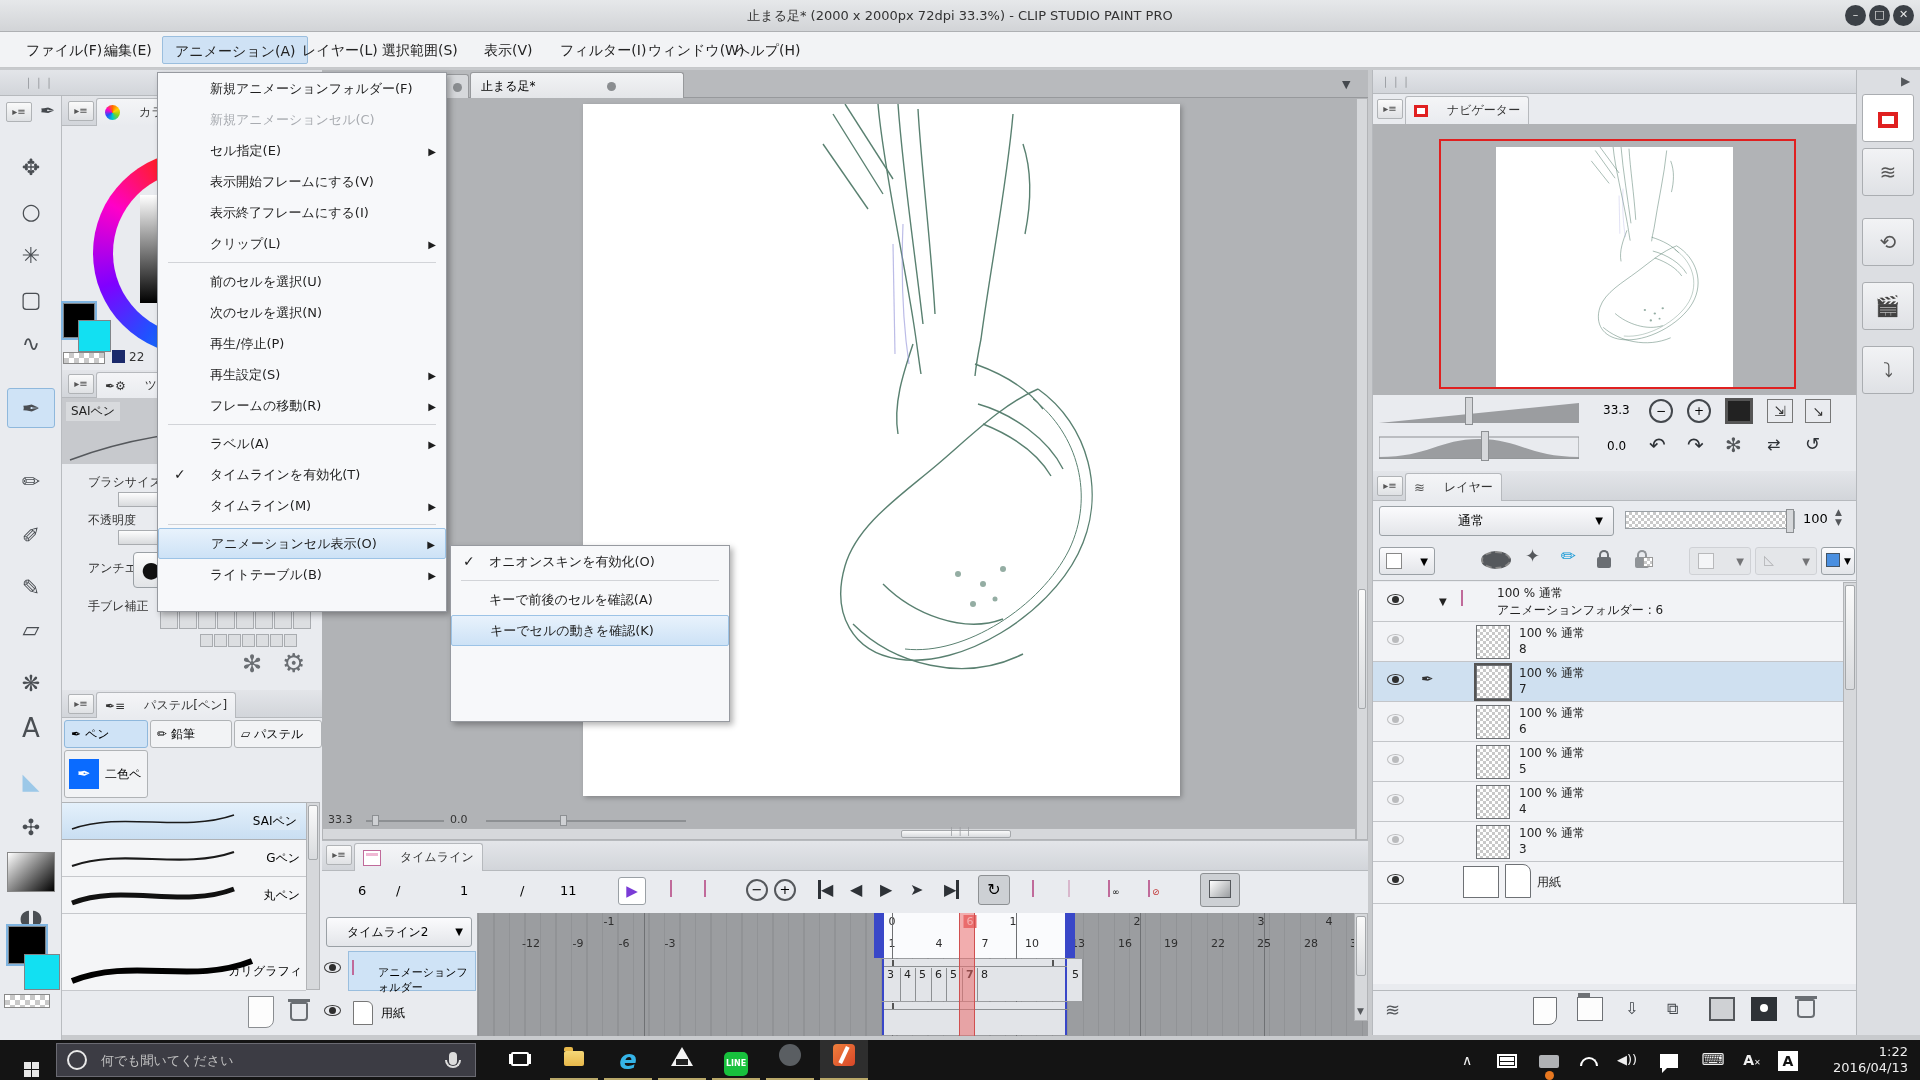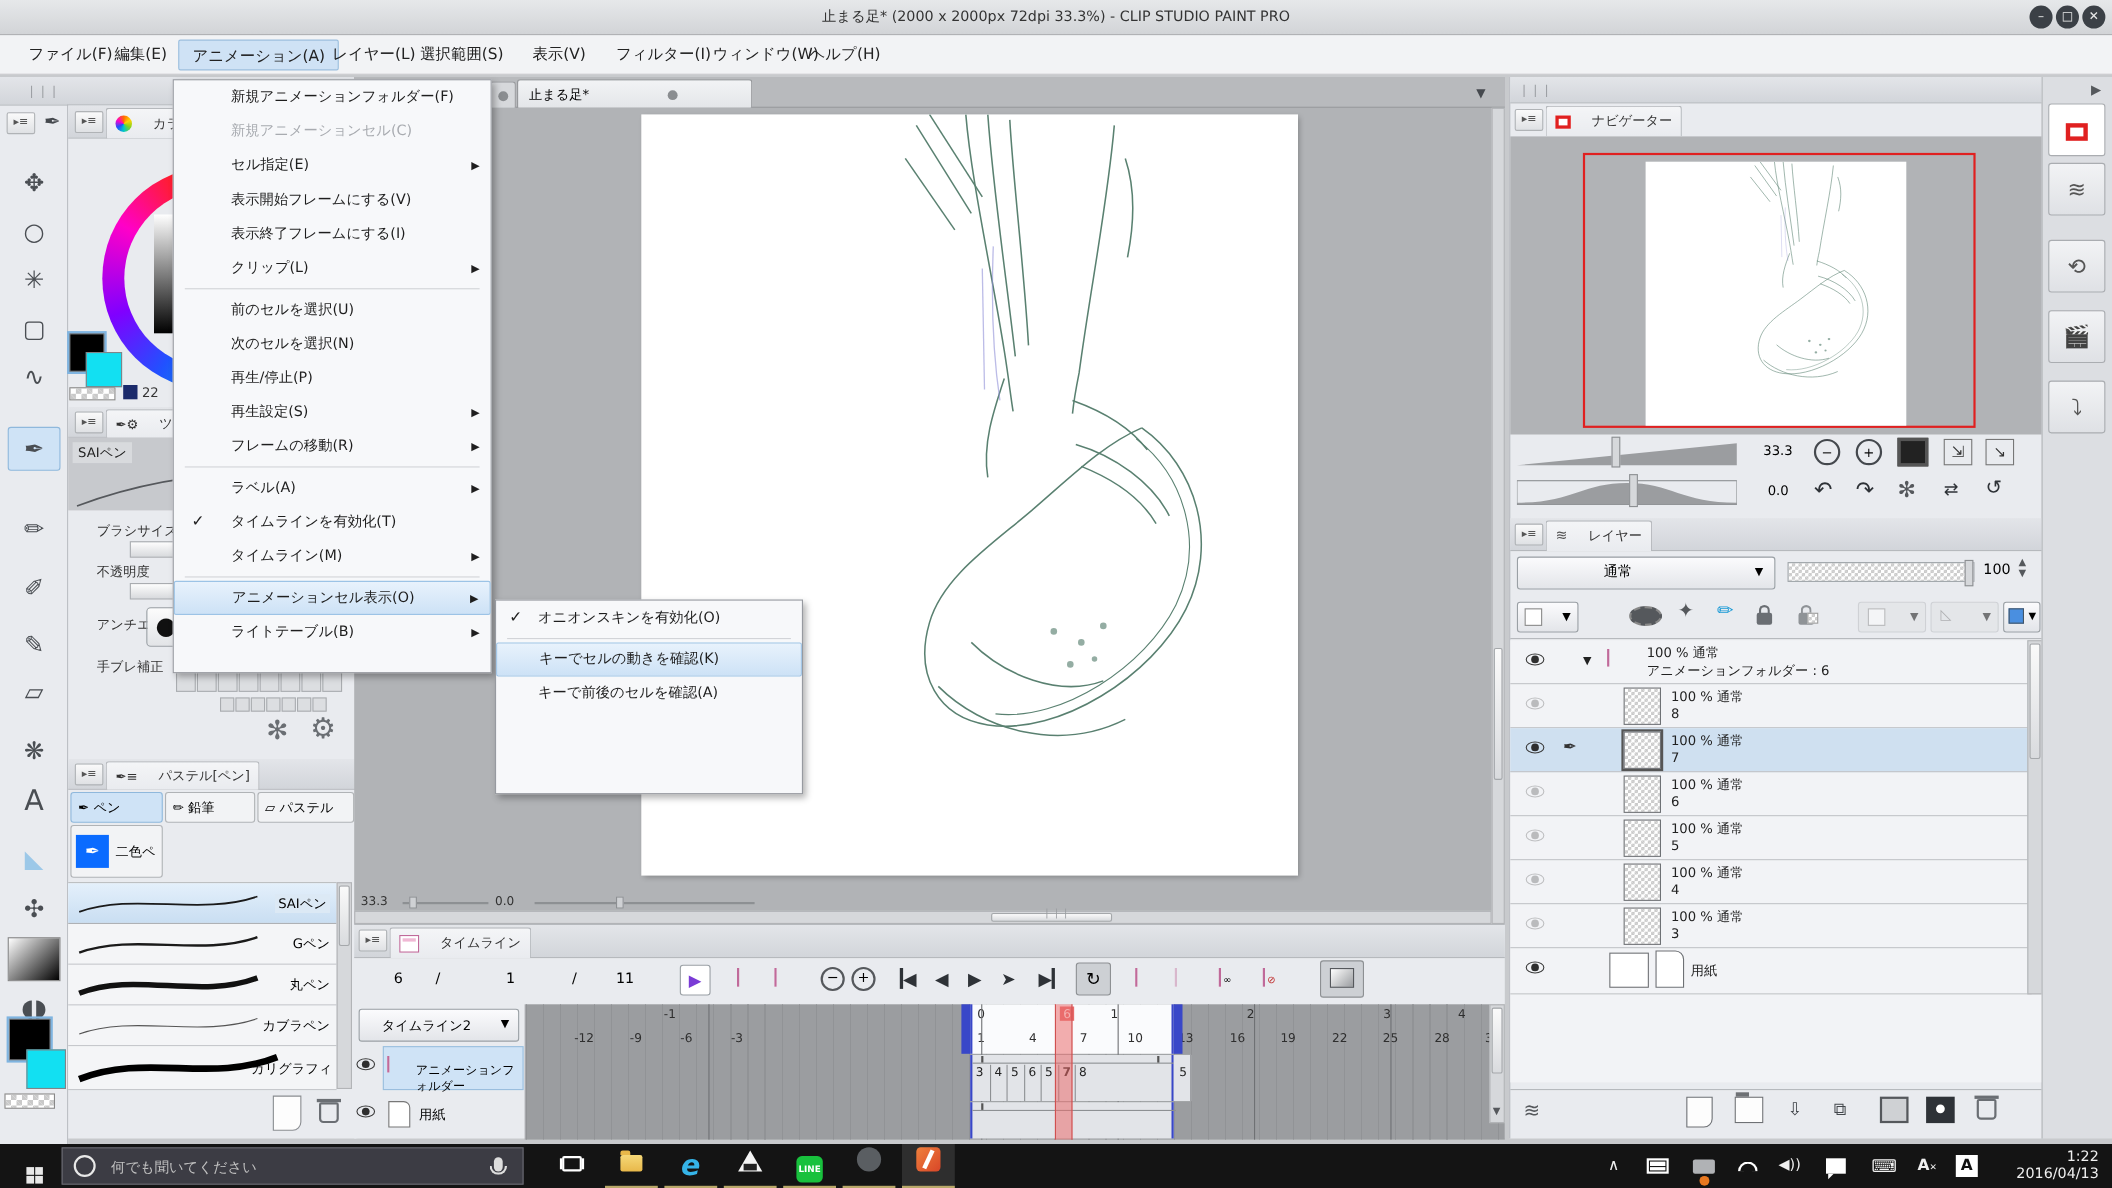--- a/index.html
+++ b/index.html
@@ -275,26 +275,20 @@
           <path d="M10,26 C60,8 120,30 172,12" fill="none" stroke="#1a1a1a" stroke-width="2.2"></path>
         </svg>
       <span class="abs" style="right:6px;top:10px;font-size:12px">Gペン</span>
     </div>
     <div class="abs" style="left:0;top:74px;width:244px;height:37px;border-bottom:1px solid #c6c8cc">
       <svg width="180" height="37">
           <path d="M10,26 C60,6 120,32 172,12" fill="none" stroke="#111" stroke-width="5"></path>
         </svg>
       <span class="abs" style="right:6px;top:10px;font-size:12px">丸ペン</span>
     </div>
-    <div class="abs" style="left:0;top:111px;width:244px;height:37px;border-bottom:1px solid #c6c8cc">
-      <svg width="180" height="37">
-          <path d="M10,26 C60,8 120,30 172,12" fill="none" stroke="#555" stroke-width="1"></path>
-        </svg>
-      <span class="abs" style="right:6px;top:10px;font-size:12px">カブラペン</span>
-    </div>
     <div class="abs" style="left:0;top:148px;width:244px;height:40px;border-bottom:1px solid #c6c8cc">
       <svg width="200" height="40">
           <path d="M10,30 C70,6 130,34 190,10" fill="none" stroke="#000" stroke-width="6"></path>
         </svg>
       <span class="abs" style="right:4px;top:12px;font-size:12px">カリグラフィ</span>
     </div>
   </div>
   <div class="scrollbar abs" style="left:244px;top:112px;width:14px;height:188px">
     <div class="thumb abs" style="left:1px;top:2px;width:10px;height:55px"></div>
   </div>
@@ -641,22 +635,22 @@
   <div class="mi"><span class="chk">✓</span><span>タイムラインを有効化(T)</span></div>
   <div class="mi"><span>タイムライン(M)</span><span class="arr">▶</span></div>
   <div class="msep"></div>
   <div class="mi hl"><span>アニメーションセル表示(O)</span><span class="arr">▶</span></div>
   <div class="mi"><span>ライトテーブル(B)</span><span class="arr">▶</span></div>
 </div>
 
 <div class="menu abs" style="left:450px;top:545px;width:280px;height:177px">
   <div class="mi" style="padding-left:38px"><span class="chk" style="left:12px">✓</span><span>オニオンスキンを有効化(O)</span></div>
   <div class="msep"></div>
+  <div class="mi" style="padding-left:38px"><span>キーで前後のセルを確認(A)</span></div>
   <div class="mi hl" style="padding-left:38px"><span>キーでセルの動きを確認(K)</span></div>
-  <div class="mi" style="padding-left:38px"><span>キーで前後のセルを確認(A)</span></div>
 </div>
 
 <div id="taskbar" class="abs">
   <div class="tb-ico abs" style="left:8px">
     <span class="winlogo" style="top:12px"><i style="left:0;top:0"></i><i style="left:8px;top:0"></i><i style="left:0;top:8px"></i><i style="left:8px;top:8px"></i></span>
   </div>
   <div class="abs" style="left:56px;top:3px;width:420px;height:34px;background:#3c3c44;border:1px solid #6a6a72">
     <span class="abs" style="left:10px;top:6px;width:20px;height:20px;border:2px solid #e8e8e8;border-radius:50%"></span>
     <span class="abs" style="left:44px;top:8px;font-size:13px;color:#c2c2c2">何でも聞いてください</span>
     <span class="abs" style="left:392px;top:8px;width:8px;height:13px;background:#ddd;border-radius:4px">

